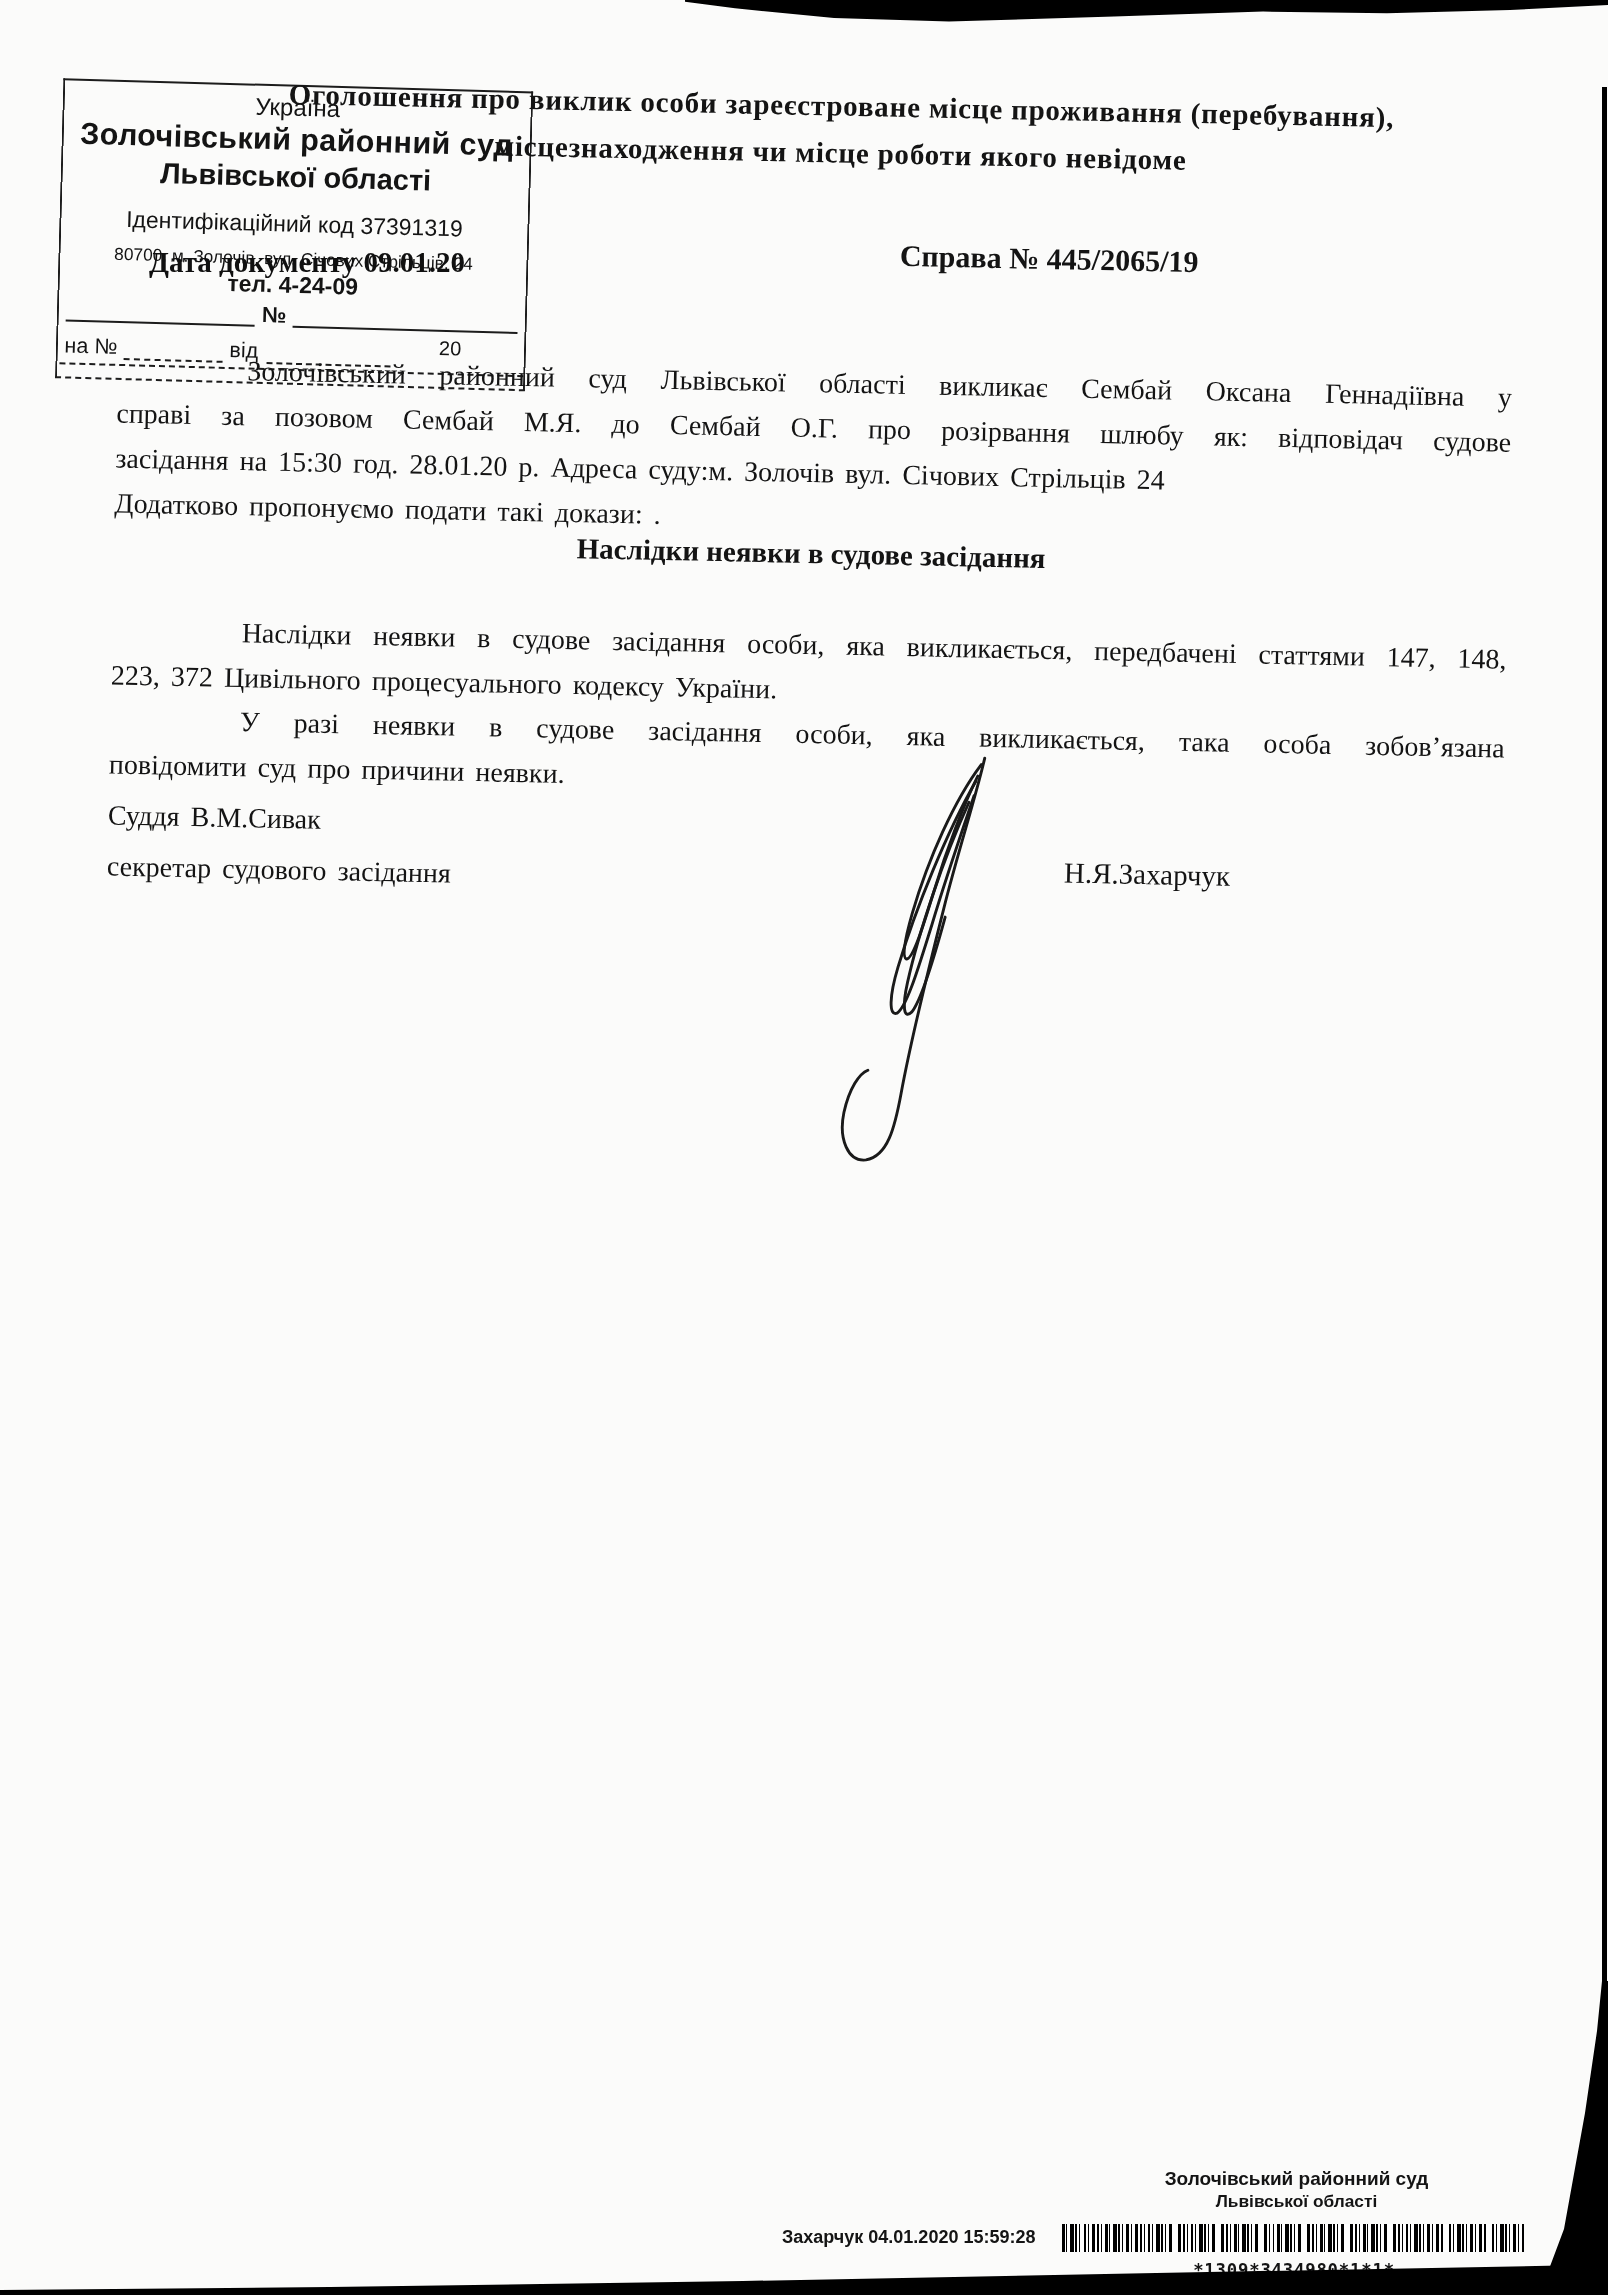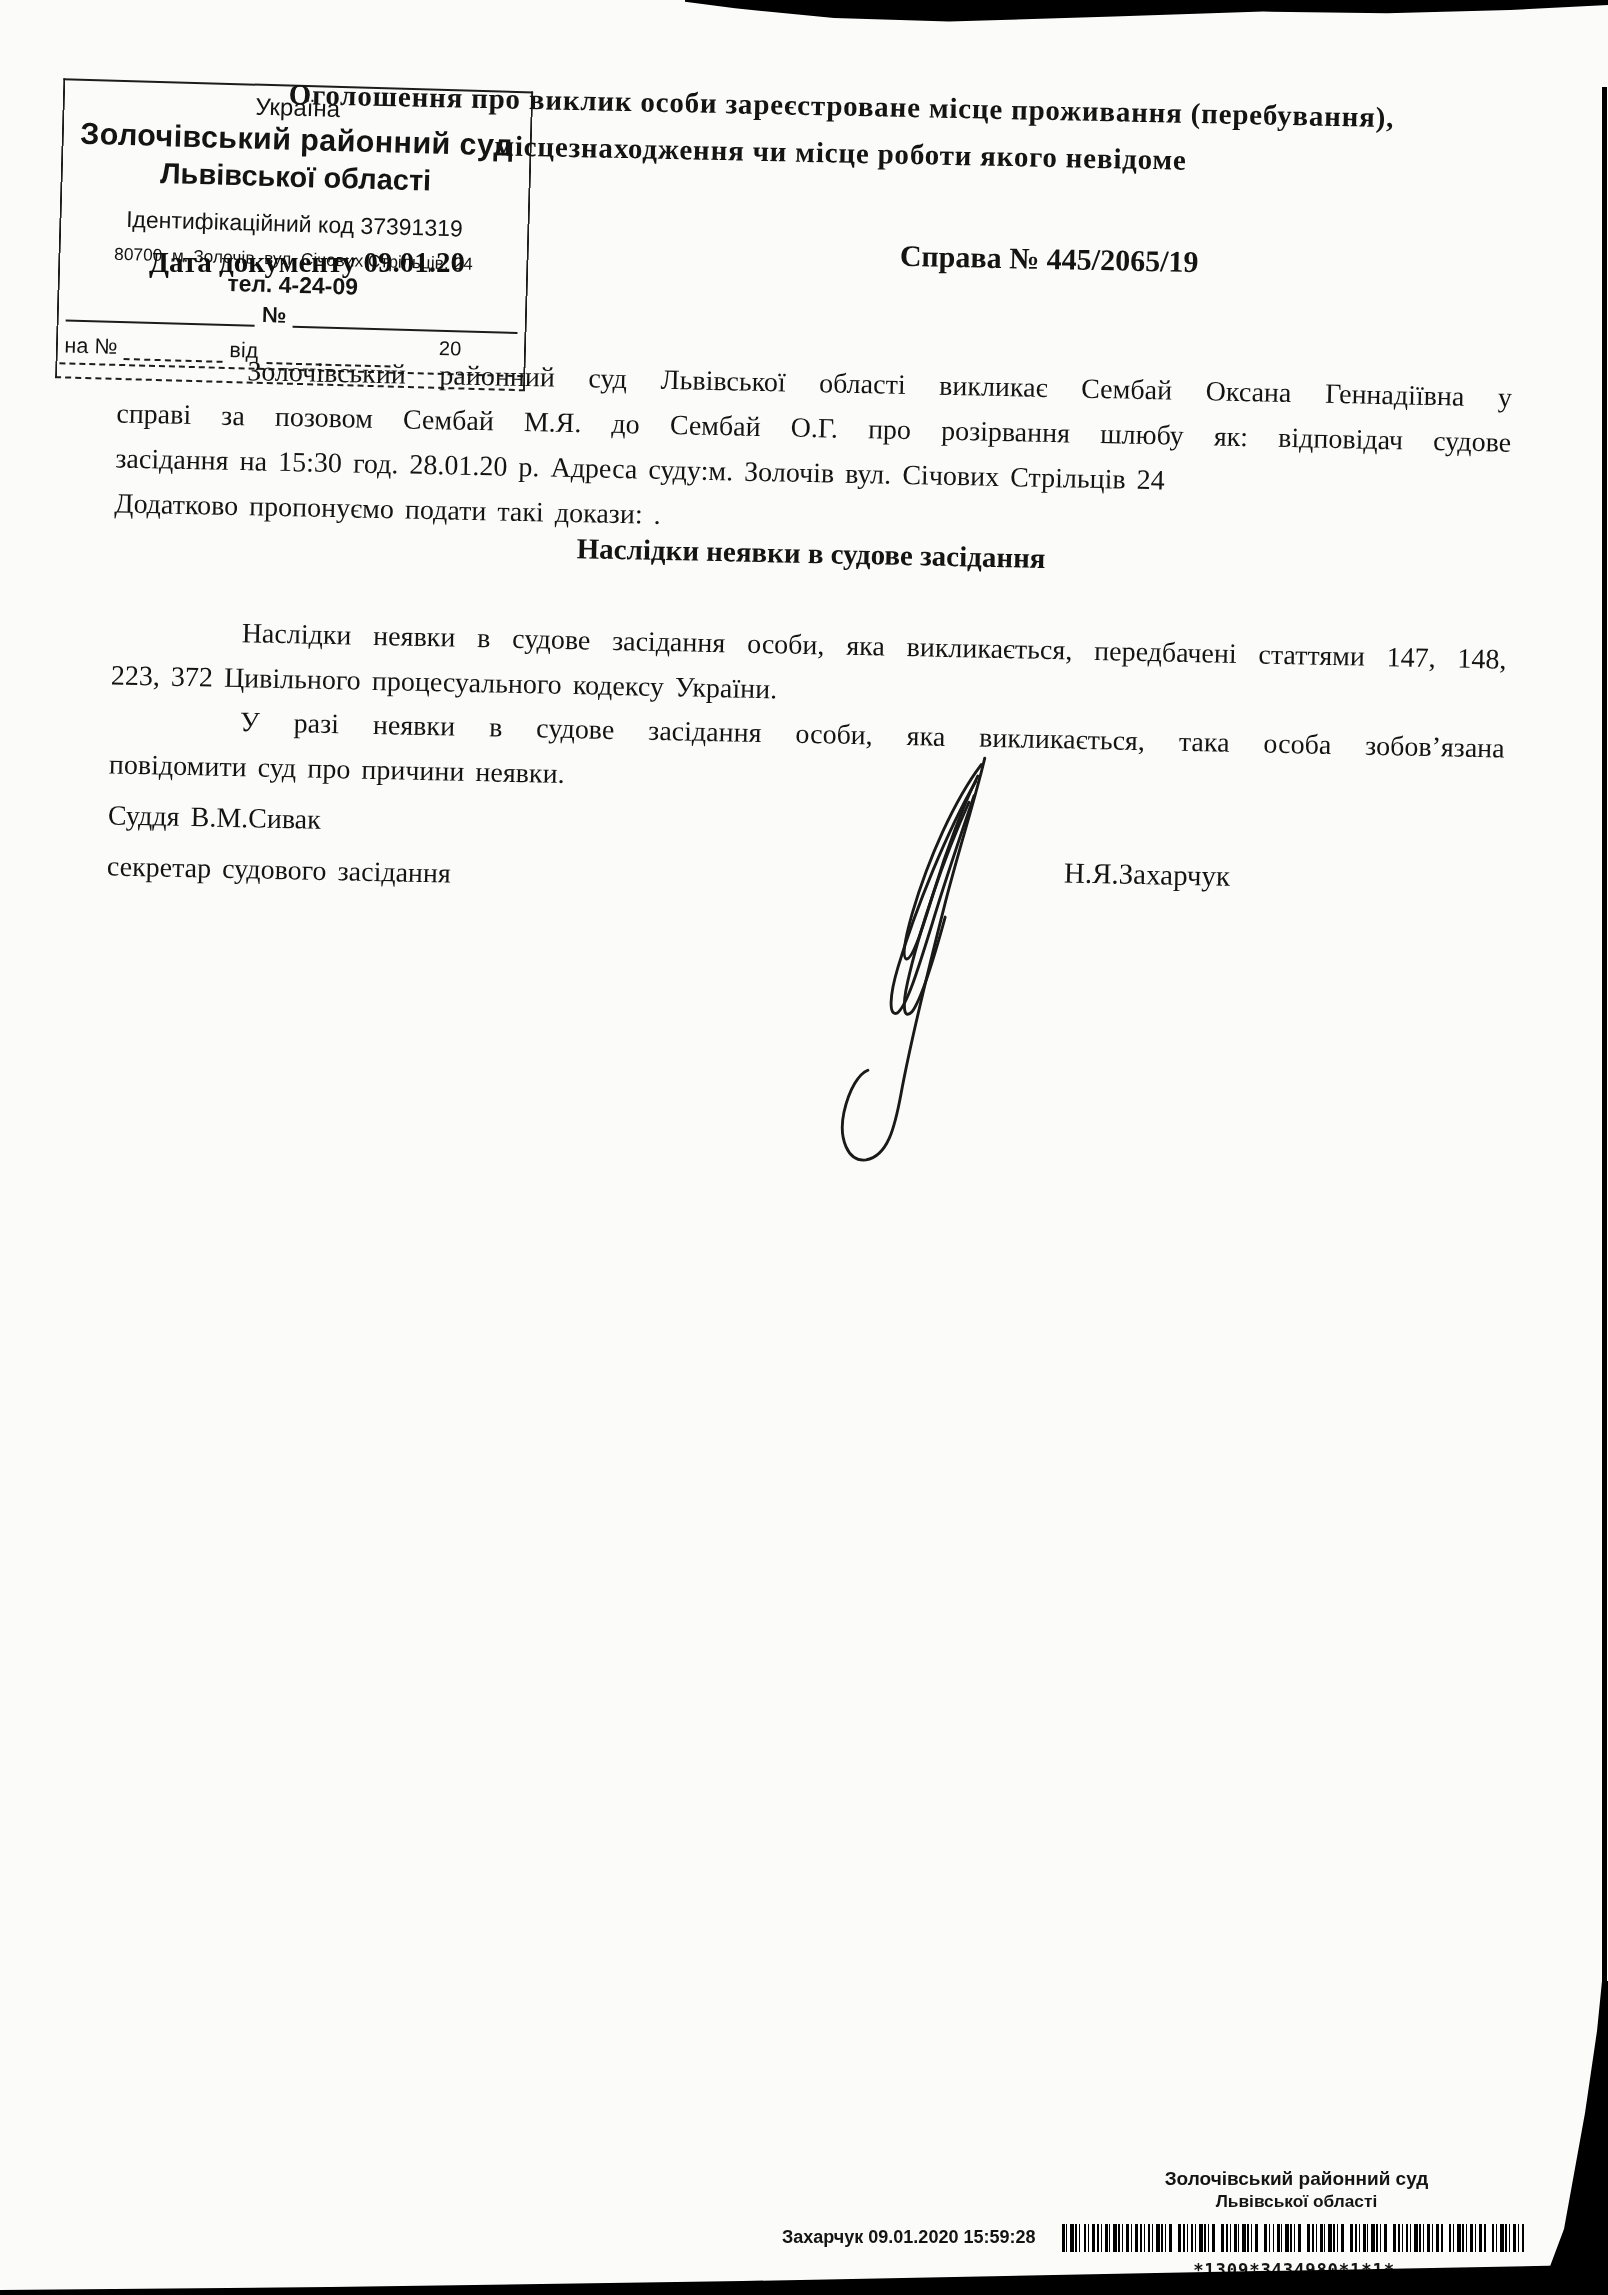--- a/index.html
+++ b/index.html
@@ -156,21 +156,21 @@
           <path d="M 178,60 C 148,130 120,220 108,280 C 102,310 104,326 114,316 C 126,300 140,248 152,200"></path>
         </g>
       </svg>
     </div>
   </div>
 
   <div class="doc-date">Дата документу 09.01.20</div>
 
   <div class="f-court">Золочівський районний суд</div>
   <div class="f-region">Львівської області</div>
-  <div class="f-signed">Захарчук 09.01.2020 15:59:28</div>
+  <div class="f-signed">Захарчук 04.01.2020 15:59:28</div>
   <div class="barcode"></div>
   <div class="f-label">*1309*3434980*1*1*</div>
 
   <div class="art art-top"></div>
   <div class="art art-right"></div>
   <div class="art art-corner"></div>
   <div class="art art-bottom"></div>
 
 </div>
 

